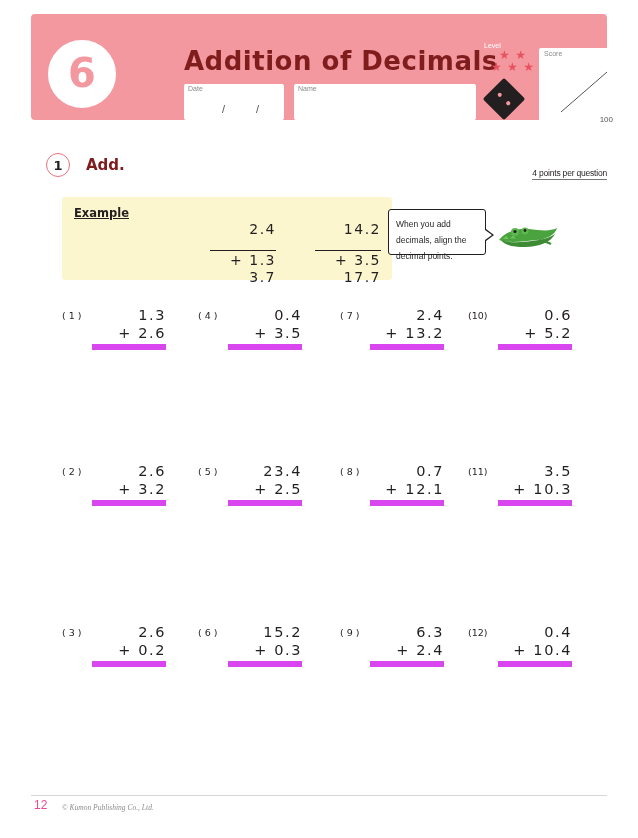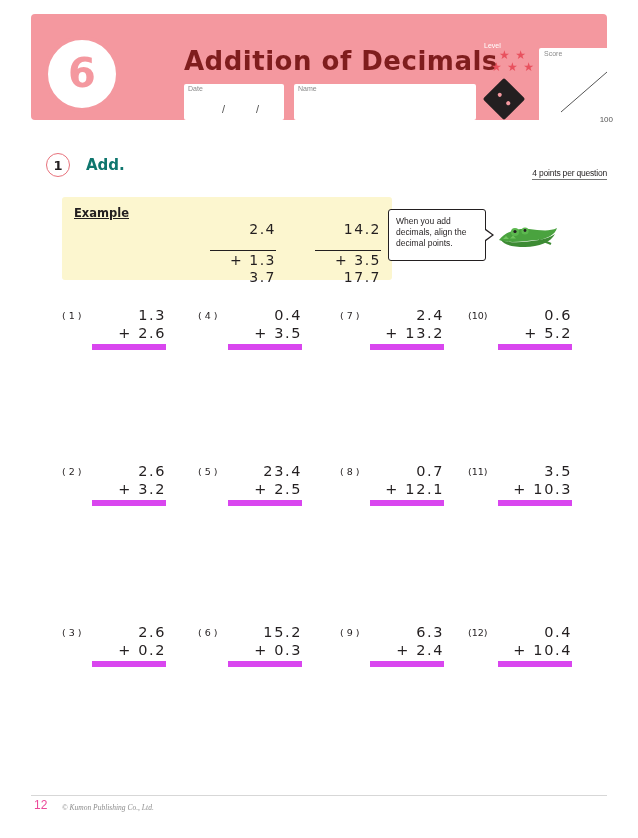--- a/index.html
+++ b/index.html
@@ -182,21 +182,21 @@
     font-size: 13px;
     color: #231f20;
   }
   .sec-title {
     position: absolute;
     left: 86px;
     top: 156px;
     font-family: "DejaVu Sans", sans-serif;
     font-weight: bold;
     font-size: 15px;
-    color: #0f766e;
+    color: #7f1d1d;
   }
   .points-note {
     position: absolute;
     right: 31px;
     top: 168px;
     font-size: 8.5px;
     color: #231f20;
     border-bottom: 0.8px solid #777;
     padding-bottom: 1px;
     letter-spacing: -0.2px;
@@ -239,26 +239,26 @@
     margin-top: 12px;
     padding-top: 1px;
   }
 
   
   .bubble {
     position: absolute;
     left: 388px;
     top: 209px;
     width: 98px;
-    height: 52px;
+    height: 46px;
     background: #ffffff;
     border: 1px solid #231f20;
     border-radius: 3px;
     font-size: 8.5px;
-    line-height: 11px;
+    line-height: 16px;
     color: #231f20;
     padding: 6px 7px;
     box-sizing: border-box;
   }
   .bubble::after {
     content: "";
     position: absolute;
     right: -7px;
     top: 20px;
     width: 0; height: 0;

